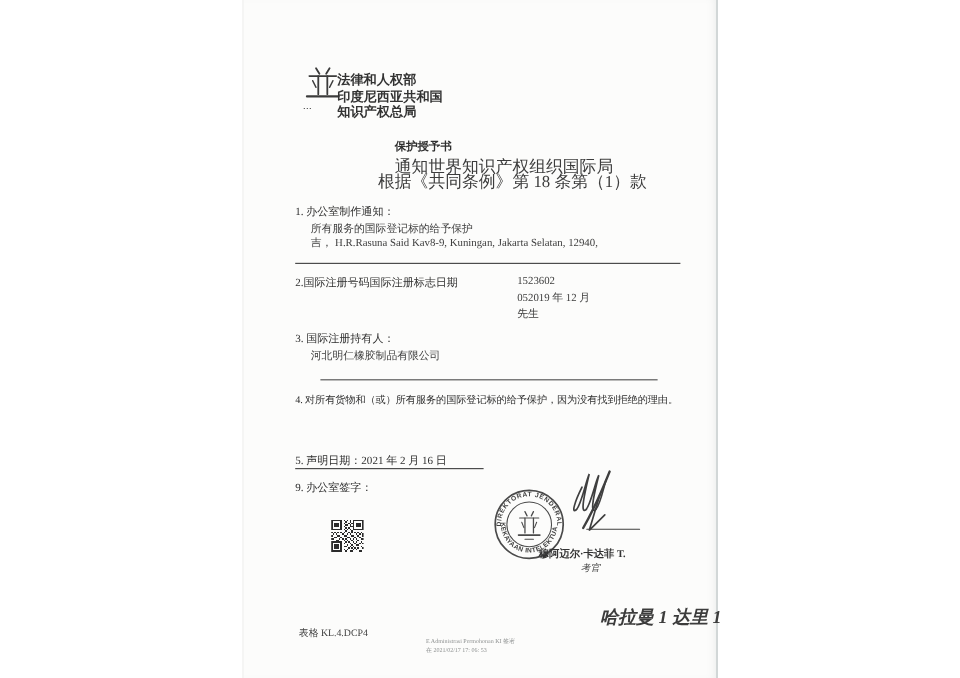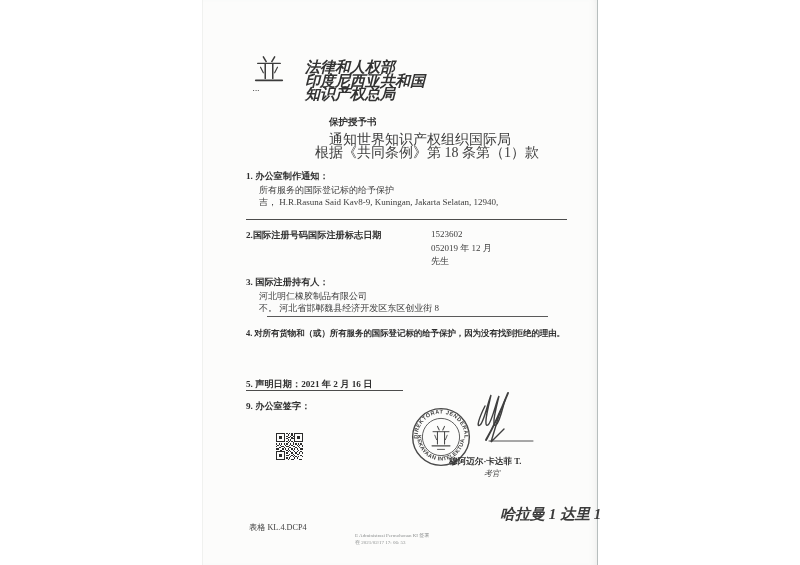--- a/index.html
+++ b/index.html
@@ -13,26 +13,26 @@
     background:#fcfcfb;
     border-right:1px solid #b7bebe;
     border-left:1px solid #f0f1ef;
     box-shadow:inset -6px 0 10px -8px rgba(120,130,130,.25);
   }
   .abs { position:absolute; white-space:nowrap; }
 
   
   .logo-glyph { left:50px; top:53px; }
   .logo-caption { left:50px; top:88px; font-size:4px; color:#555; letter-spacing:1px; }
-  .ministry { left:102px; top:61px; font-size:15px; font-weight:bold; color:#333; line-height:13.5px;font-style:italic; }
+  .ministry { left:78px; top:61px; font-size:11px; font-weight:bold; color:#333; line-height:13.5px; }
   .doc-title { left:126px; top:116px; font-size:9.5px; font-weight:bold; color:#2f2f2f; }
   .subtitle { left:112px; top:134px; width:210px; text-align:center; font-size:14px; color:#3c3c3c; line-height:12.5px; white-space:nowrap; }
 
   
-  .item-label { font-size:9.2px; font-weight:bold; color:#2f2f2f; }
+  .item-label { font-size:9.2px; font-weight:normal; color:#2f2f2f; }
   .item-text  { font-size:9px; color:#3d3d3d; }
   .rule { position:absolute; height:1px; background:#4c4c4c; }
 
   .i1-label { left:43px; top:170px; }
   .i1-l1 { left:56px; top:184px; }
   .i1-l2 { left:56px; top:196px; }
   .i1-l3 { left:56px; top:208px; }
   .i1-rule { left:43px; top:219px; width:321px; }
 
   .i2-label { left:43px; top:229px; }
@@ -102,21 +102,20 @@
     <div class="abs item-text i1-l2">吉，  H.R.Rasuna Said Kav8-9, Kuningan, Jakarta Selatan, 12940,</div>
     <div class="rule i1-rule"></div>
 
     <div class="abs item-label i2-label">2.国际注册号码国际注册标志日期</div>
     <div class="abs item-text i2-num">1523602</div>
     <div class="abs item-text i2-date">052019 年 12 月</div>
     <div class="abs item-text i2-sal">先生</div>
 
     <div class="abs item-label i3-label">3.  国际注册持有人：</div>
     <div class="abs item-text i3-l1">河北明仁橡胶制品有限公司</div>
-    <div class="abs item-text i3-l2">不。  河北省邯郸魏县经济开发区东区创业街 8</div>
     <div class="rule i3-rule"></div>
 
     <div class="abs item-label i4-label">4.  对所有货物和（或）所有服务的国际登记标的给予保护，因为没有找到拒绝的理由。</div>
 
     <div class="abs item-label i5-label">5.  声明日期：2021 年 2 月 16 日</div>
     <div class="rule i5-rule"></div>
 
     <div class="abs item-label i6-label">9.  办公室签字：</div>
 
     <svg class="abs qr" width="27" height="27" viewBox="0 0 21 21" shape-rendering="crispEdges">

